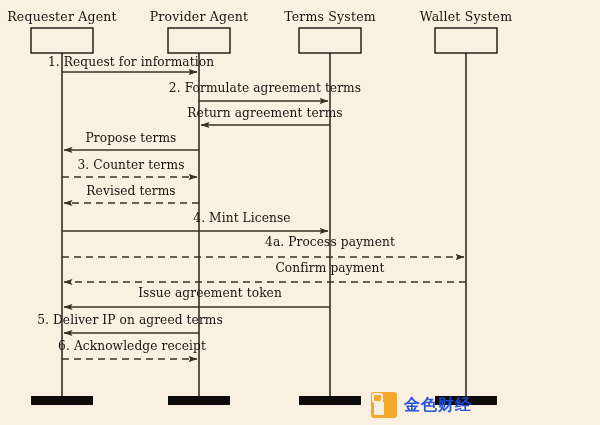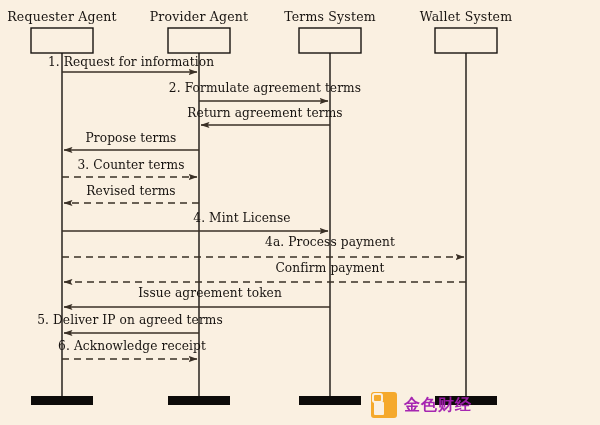--- a/index.html
+++ b/index.html
@@ -92,21 +92,21 @@
     left: 3px; top: 3px;
     width: 7px; height: 6px;
     background: #f5a623;
     border-radius: 1px;
     box-shadow: 0 0 0 2px #faf0e1;
   }
   .wm-text {
     font-family: "DejaVu Sans", "Liberation Sans", sans-serif;
     font-size: 16px;
     font-weight: bold;
-    color: #a21caf;
+    color: #1d4ed8;
     letter-spacing: 1px;
     line-height: 1;
     white-space: nowrap;
   }
 </style>
 </head>
 <body>
 
 <div id="diagram-root">
 

